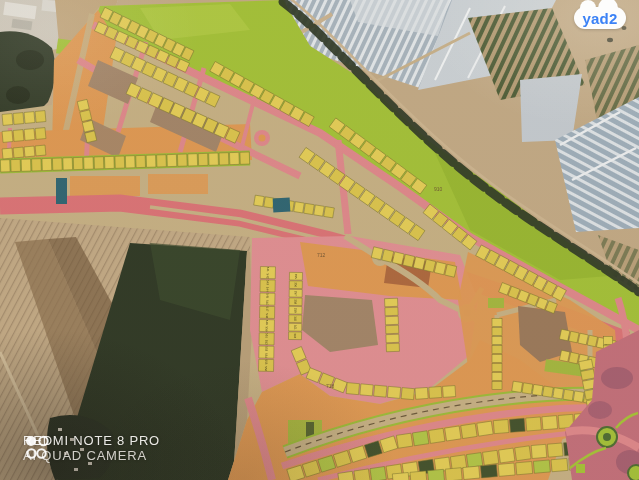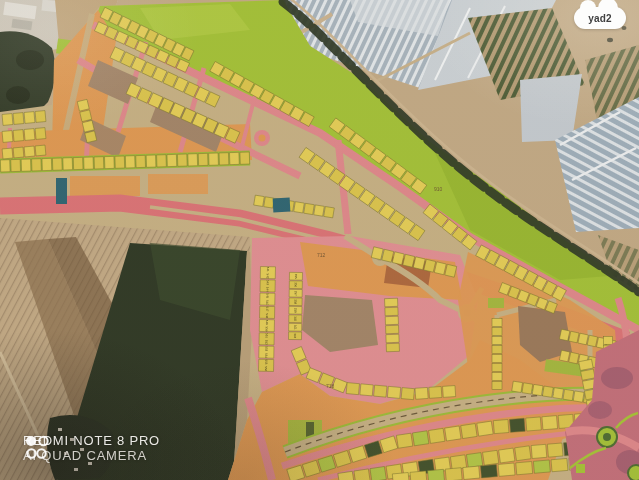--- a/index.html
+++ b/index.html
@@ -15,21 +15,21 @@
       radial-gradient(ellipse 300px 200px at 8% 6%, rgba(255,255,250,.10), transparent 50%),
       linear-gradient(rgba(122,92,60,.05), rgba(122,92,60,.07));}
   
   .badge{position:absolute;left:574px;top:7px;width:52px;height:22px;background:#fdfdfc;
     border-radius:12px;box-shadow:0 1px 3px rgba(60,50,40,.25);}
   .badge:before{content:"";position:absolute;left:6px;top:-7px;width:16px;height:16px;
     border-radius:50%;background:#fdfdfc;}
   .badge:after{content:"";position:absolute;left:24px;top:-9px;width:20px;height:20px;
     border-radius:50%;background:#fdfdfc;}
   .badge span{position:absolute;inset:0;display:flex;align-items:center;justify-content:center;
-    font-size:10px;font-weight:700;color:#404040;letter-spacing:.2px;z-index:1;}
+    font-size:15px;font-weight:700;color:#3b82f6;letter-spacing:.2px;z-index:1;}
   
   .watermark{position:absolute;left:23px;top:433px;display:flex;align-items:center;gap:10px;
     color:rgba(250,248,244,.93);text-shadow:0 0 3px rgba(0,0,0,.35);}
   .watermark .wm-text{display:flex;flex-direction:column;line-height:15px;
     font-size:13px;font-weight:500;letter-spacing:.8px;}
   .watermark .wm-line2{color:rgba(240,236,230,.85);}
 </style>
 </head>
 <body>
 

